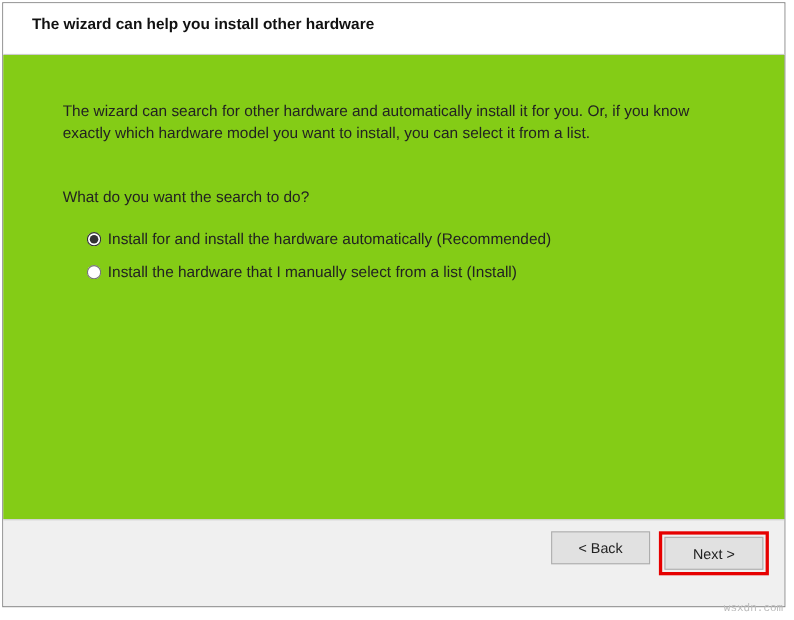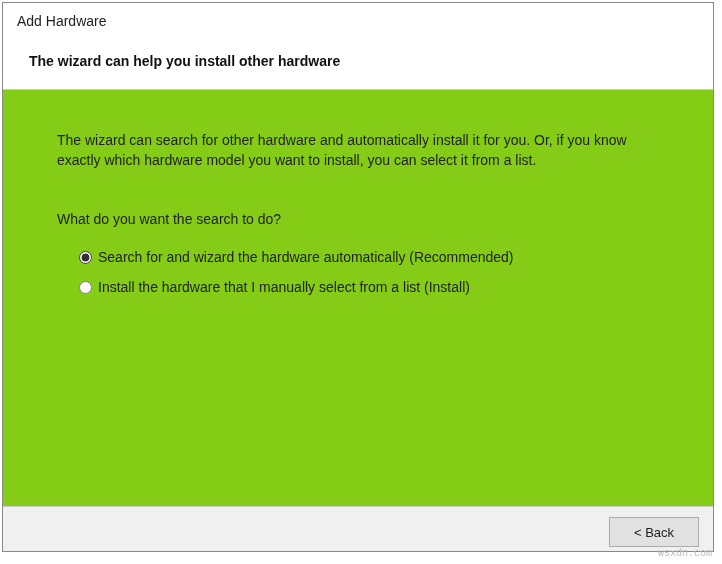--- a/index.html
+++ b/index.html
@@ -65,21 +65,21 @@
       font-size: 14px;
     }
     .option-row input[type="radio"] {
       width: 13px;
       height: 13px;
       accent-color: #333;
     }
     .footer {
       background: #f0f0f0;
       border-top: 1px solid #ccc;
-      padding: 10px 14px 4px 14px;
+      padding: 10px 14px 28px 14px;
       display: flex;
       justify-content: flex-end;
       gap: 8px;
     }
     .btn {
       min-width: 90px;
       height: 30px;
       background: #e1e1e1;
       border: 1px solid #adadad;
       font-size: 13px;
@@ -106,37 +106,39 @@
       font-size: 10px;
       color: #bbb;
       font-family: Liberation Mono, monospace;
     }
   </style>
 </head>
 <body>
 
 <div class="dialog">
   <div class="header">
-    <div class="title">Add Hardware</div>
     <div class="subtitle">The wizard can help you install other hardware</div>
   </div>
 
   <div class="content">
     <p class="intro">The wizard can search for other hardware and automatically install it for you. Or, if you know exactly which hardware model you want to install, you can select it from a list.</p>
     <p class="question">What do you want the search to do?</p>
 
     <label class="option-row">
       <input type="radio" name="wizard-action" checked="" style="">
-      <span>Search for and wizard the hardware automatically (Recommended)</span>
+      <span>Install for and install the hardware automatically (Recommended)</span>
     </label>
 
     <label class="option-row">
       <input type="radio" name="wizard-action" style="">
       <span>Install the hardware that I manually select from a list (Install)</span>
     </label>
   </div>
 
   <div class="footer">
     <button class="btn">&lt; Back</button>
+    <span class="next-wrap">
+      <button class="btn">Next &gt;</button>
+    </span>
   </div>
 </div>
 
 <div class="watermark">wsxdn.com</div>
 
 </body></html>

